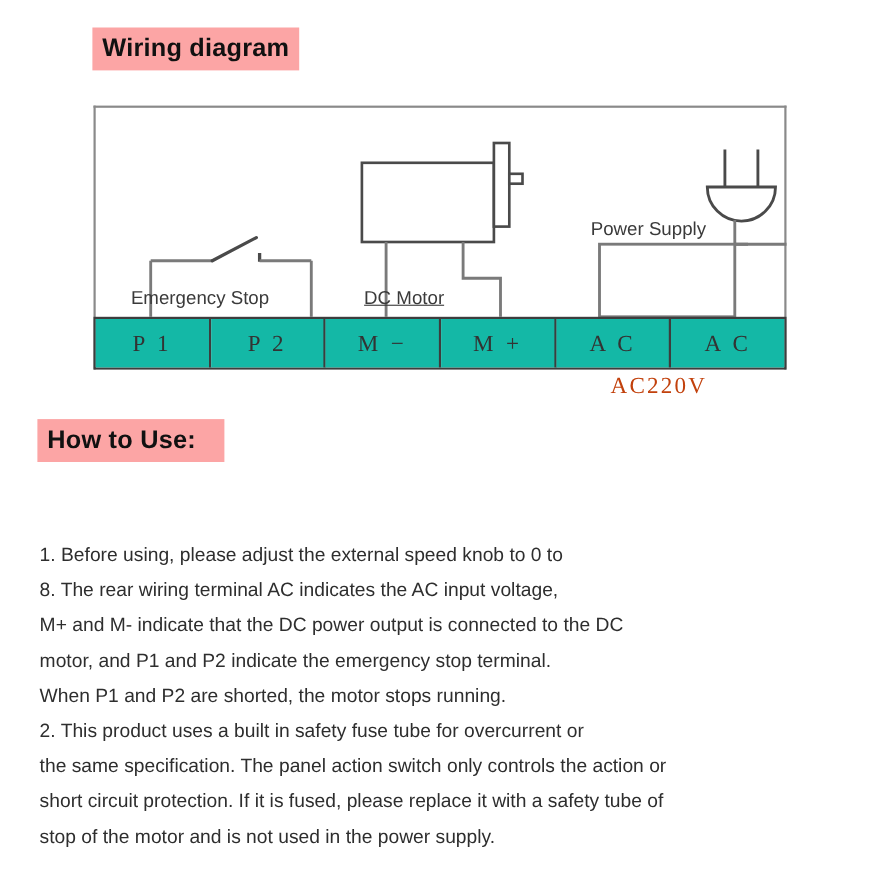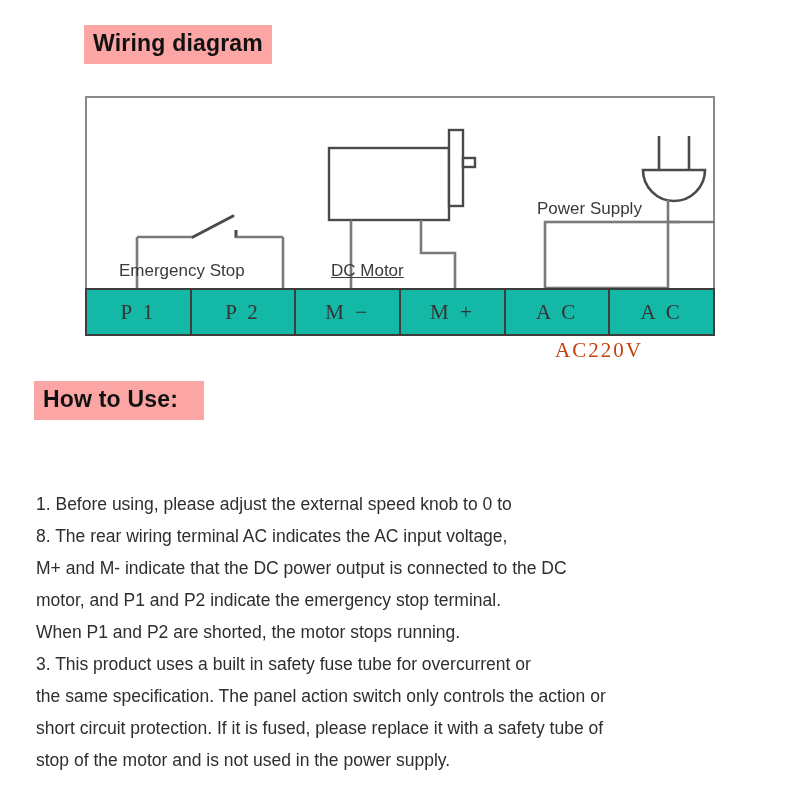--- a/index.html
+++ b/index.html
@@ -201,17 +201,17 @@
 </div>
 
 <div class="hl-heading" id="howto-heading">How to Use:</div>
 
 <div id="instructions">
   <div class="instr-line">1. Before using, please adjust the external speed knob to 0 to</div>
   <div class="instr-line">8. The rear wiring terminal AC indicates the AC input voltage,</div>
   <div class="instr-line">M+ and M- indicate that the DC power output is connected to the DC</div>
   <div class="instr-line">motor, and P1 and P2 indicate the emergency stop terminal.</div>
   <div class="instr-line">When P1 and P2 are shorted, the motor stops running.</div>
-  <div class="instr-line">3. This product uses a built in safety fuse tube for overcurrent or</div>
+  <div class="instr-line">2. This product uses a built in safety fuse tube for overcurrent or</div>
   <div class="instr-line">the same specification. The panel action switch only controls the action or</div>
   <div class="instr-line">short circuit protection. If it is fused, please replace it with a safety tube of</div>
   <div class="instr-line">stop of the motor and is not used in the power supply.</div>
 </div>
 
 </body></html>

